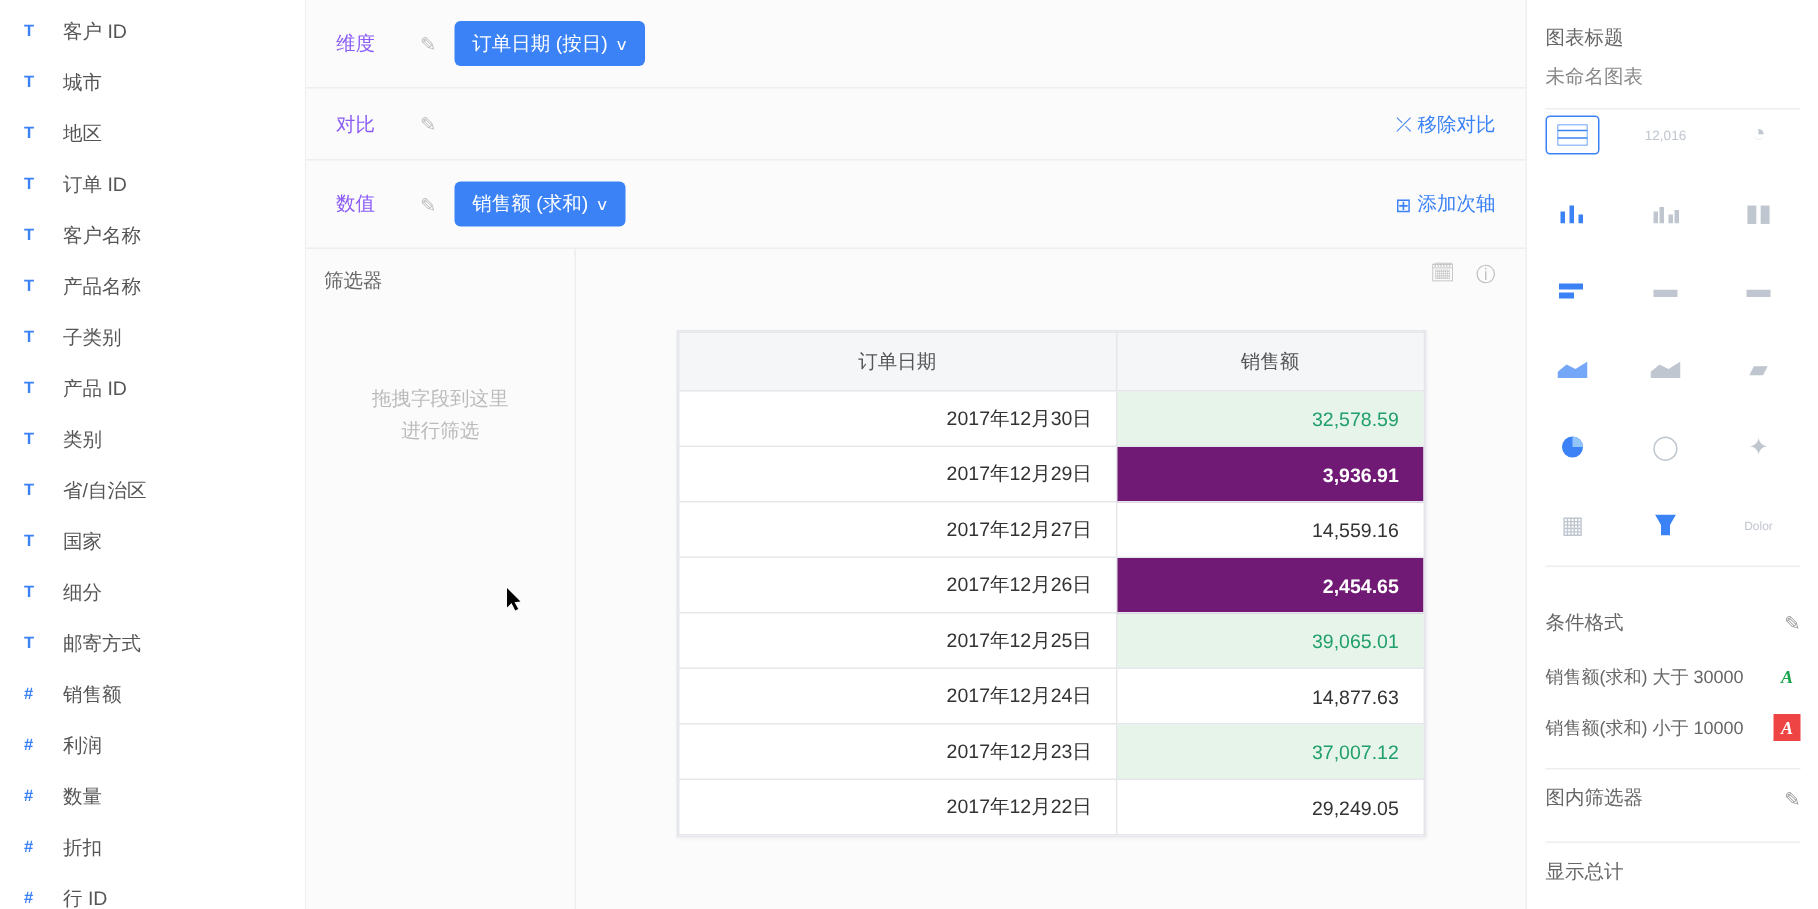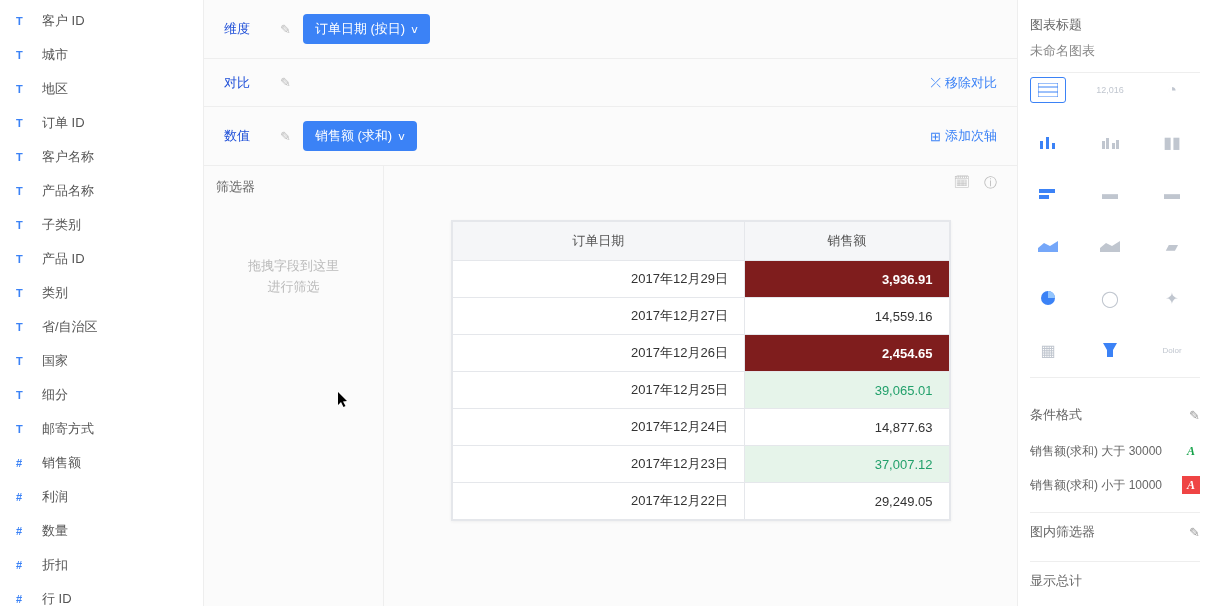--- a/index.html
+++ b/index.html
@@ -5,36 +5,36 @@
 * { box-sizing: border-box; margin: 0; padding: 0; }
 body { font-family: -apple-system, "Helvetica Neue", Arial, sans-serif; font-size: 13px; color: #333; background: #fff; width: 1212px; height: 606px; overflow: hidden; display: flex; }
 .sidebar-left { width: 204px; background: #fff; border-right: 1px solid #eee; overflow-y: auto; padding: 4px 0; }
 .field-item { display: flex; align-items: center; padding: 8px 16px; cursor: move; color: #555; }
 .field-icon { width: 18px; font-size: 11px; font-weight: bold; color: #3b82f6; margin-right: 8px; }
 .field-icon.num { color: #3b82f6; }
 .center { flex: 1; display: flex; flex-direction: column; background: #fbfbfb; }
 .config-rows { background: #fbfbfb; }
 .config-row { display: flex; align-items: center; padding: 14px 20px 14px 8px; border-bottom: 1px solid #eee; min-height: 48px; position: relative; }
 .config-row.compare { justify-content: space-between; }
-.config-label { width: 50px; font-size: 13px; color: #1d4ed8; margin-left: 12px; }
+.config-label { width: 50px; font-size: 13px; color: #8b5cf6; margin-left: 12px; }
 .edit-icon { color: #bbb; cursor: pointer; margin-left: 6px; margin-right: 12px; }
 .pill { background: #3b82f6; color: #fff; padding: 6px 12px; border-radius: 4px; font-size: 13px; display: inline-flex; align-items: center; gap: 6px; }
 .pill .chev { font-size: 11px; }
 .link-action { color: #3b82f6; font-size: 13px; cursor: pointer; display: inline-flex; align-items: center; gap: 4px; margin-left: auto; }
 .filter-area { display: flex; flex: 1; }
 .filter-col { width: 180px; border-right: 1px solid #eee; background: #fbfbfb; padding: 12px; }
 .filter-col .lbl { color: #666; font-size: 13px; margin-bottom: 40px; }
 .filter-drop { color: #bbb; text-align: center; font-size: 13px; line-height: 1.6; padding: 20px 0; }
 .preview { flex: 1; padding: 20px; position: relative; }
 .preview-icons { position: absolute; top: 8px; right: 20px; display: flex; gap: 14px; color: #bbb; }
 .preview-card { background: #fff; border: 1px solid #e5e7eb; box-shadow: 0 1px 3px rgba(0,0,0,.05); margin: 34px auto 0; width: 500px; }
 table { width: 100%; border-collapse: collapse; }
 th { background: #f5f6f8; color: #555; font-weight: 500; padding: 10px 16px; border: 1px solid #e5e7eb; font-size: 13px; text-align: center; }
 td { padding: 9px 16px; border: 1px solid #e5e7eb; text-align: right; font-size: 13px; background: #fff; }
-td.red { background: #7f1d1d; color: #fff; font-weight: 600; }
+td.red { background: #701a75; color: #fff; font-weight: 600; }
 td.green { background: #e6f4ea; color: #22a06b; font-weight: 500; }
 .sidebar-right { width: 195px; border-left: 1px solid #eee; background: #fff; padding: 16px 12px; overflow-y: auto; }
 .sidebar-right .sec-title { font-size: 13px; color: #666; margin-bottom: 8px; }
 .chart-title-value { color: #888; font-size: 13px; padding-bottom: 12px; border-bottom: 1px solid #eee; margin-bottom: 4px; }
 .chart-types { display: grid; grid-template-columns: repeat(4, 1fr); gap: 26px; margin-bottom: 18px; border-bottom: 1px solid #eee; padding-bottom: 14px; }
 .ct { width: 36px; height: 26px; display: flex; align-items: center; justify-content: center; border: 1px solid transparent; border-radius: 3px; cursor: pointer; color: #c0c6cf; font-size: 16px; }
 .ct.sel { border-color: #3b82f6; color: #3b82f6; }
 .ct.active { color: #3b82f6; }
 .rule-row { display: flex; justify-content: space-between; align-items: center; font-size: 12px; color: #666; padding: 8px 0; }
 .rule-a { width: 18px; height: 18px; display: inline-flex; align-items: center; justify-content: center; font-family: serif; font-style: italic; font-weight: bold; }
@@ -171,20 +171,24 @@
       <div class="preview-card">
         <table>
           <thead>
             <tr>
               <th>订单日期</th>
               <th>销售额</th>
             </tr>
           </thead>
           <tbody id="tbody">
               <tr>
+                <td>2017年12月30日</td>
+                <td class="green">32,578.59</td>
+              </tr>
+              <tr>
                 <td>2017年12月29日</td>
                 <td class="red">3,936.91</td>
               </tr>
               <tr>
                 <td>2017年12月27日</td>
                 <td class="">14,559.16</td>
               </tr>
               <tr>
                 <td>2017年12月26日</td>
                 <td class="red">2,454.65</td>

